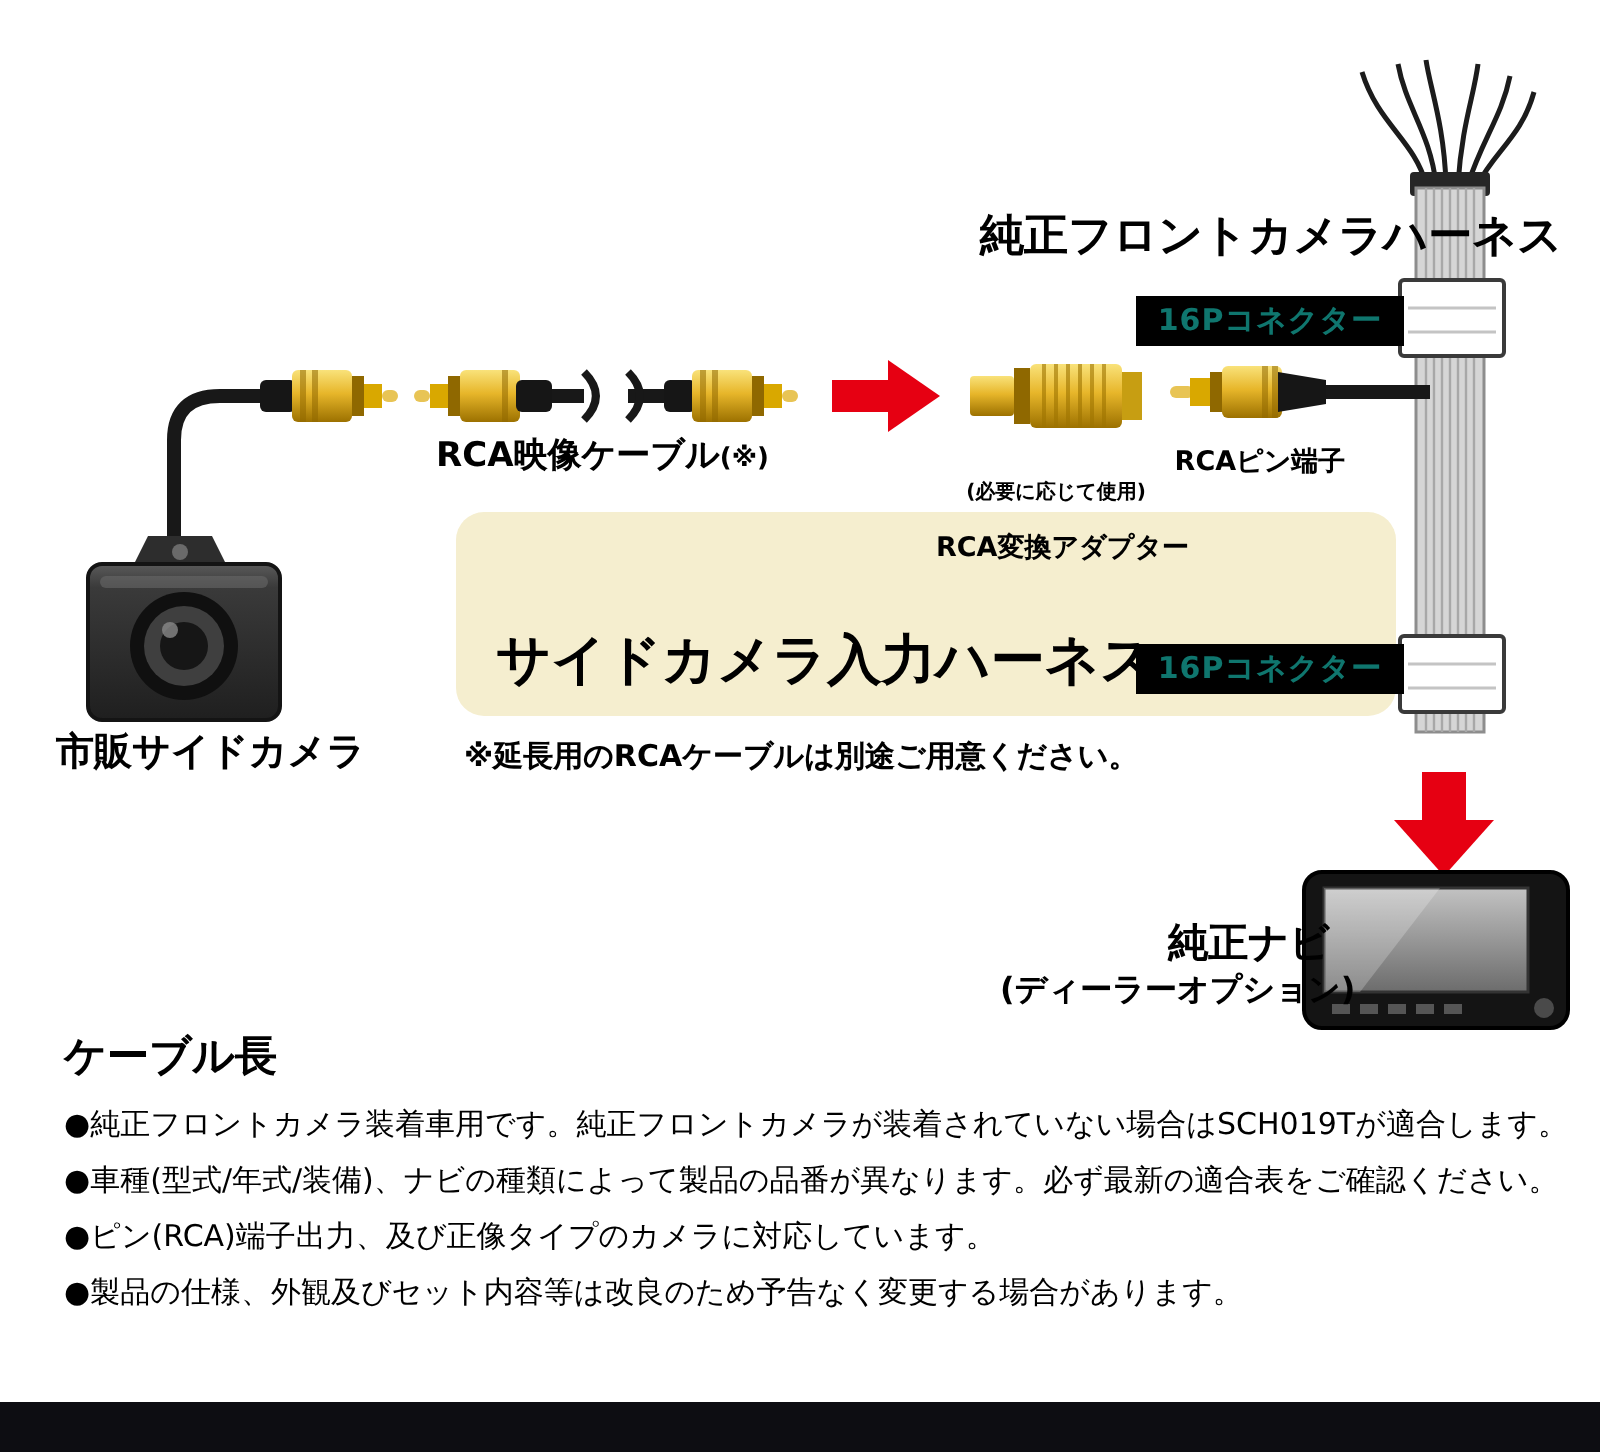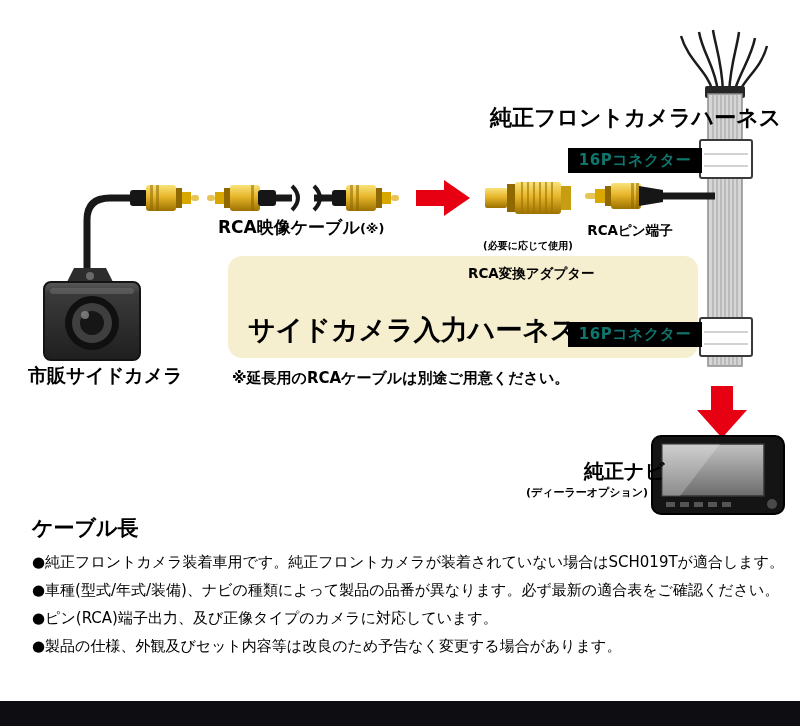--- a/index.html
+++ b/index.html
@@ -185,21 +185,21 @@
   <div class="abs lbl b ctr" style="left:468px; top:222px; width:120px; font-size:13.5px;margin-top:43px;">RCA変換アダプター</div>
   <div class="abs lbl ctr" style="left:468px; top:239px; width:120px; font-size:10px; font-weight:600;">(必要に応じて使用)</div>
 
   <div class="abs lbl b ctr" style="left:570px; top:222px; width:120px; font-size:13.5px;">RCAピン端子</div>
 
   <div class="abs lbl b" style="left:232px; top:369px; font-size:15px;">※延長用のRCAケーブルは別途ご用意ください。</div>
 
   <div class="abs lbl b" style="left:28px; top:363px; font-size:19px;">市販サイドカメラ</div>
 
   <div class="abs lbl b" style="left:560px; top:458px; width:105px; font-size:20px; text-align:right;">純正ナビ</div>
-  <div class="abs lbl b" style="left:500px; top:485px; width:148px; font-size:11px; text-align:right;">(ディーラーオプション)</div>
+  <div class="abs lbl b" style="left:500px; top:485px; width:148px; font-size:16px; text-align:right;">(ディーラーオプション)</div>
 
   <div class="abs lbl b" style="left:32px; top:514px; font-size:21px;">ケーブル長</div>
   <ul class="abs notes-list" style="left:32px; top:548px; width:760px;">
     <li>●純正フロントカメラ装着車用です。純正フロントカメラが装着されていない場合はSCH019Tが適合します。</li>
     <li>●車種(型式/年式/装備)、ナビの種類によって製品の品番が異なります。必ず最新の適合表をご確認ください。</li>
     <li>●ピン(RCA)端子出力、及び正像タイプのカメラに対応しています。</li>
     <li>●製品の仕様、外観及びセット内容等は改良のため予告なく変更する場合があります。</li>
   </ul>
 
   <div class="abs bottom-bar"></div>

